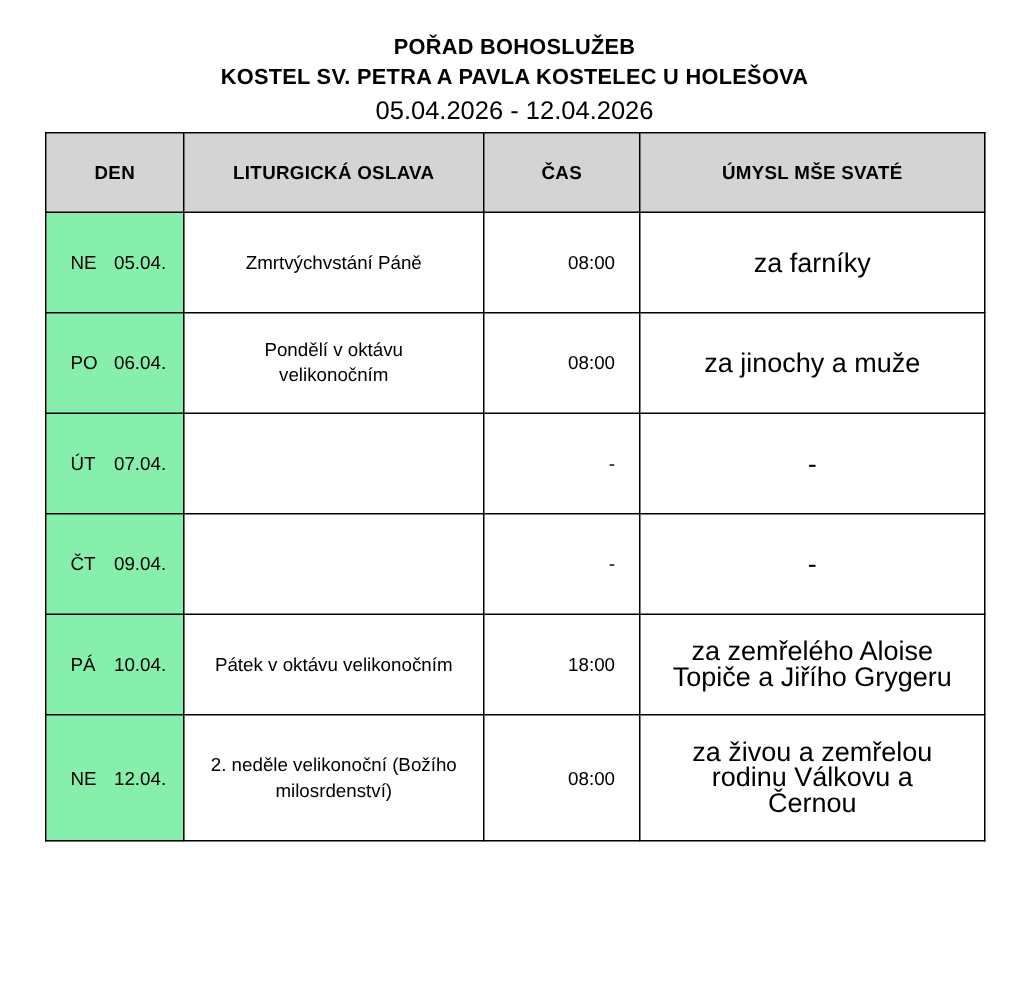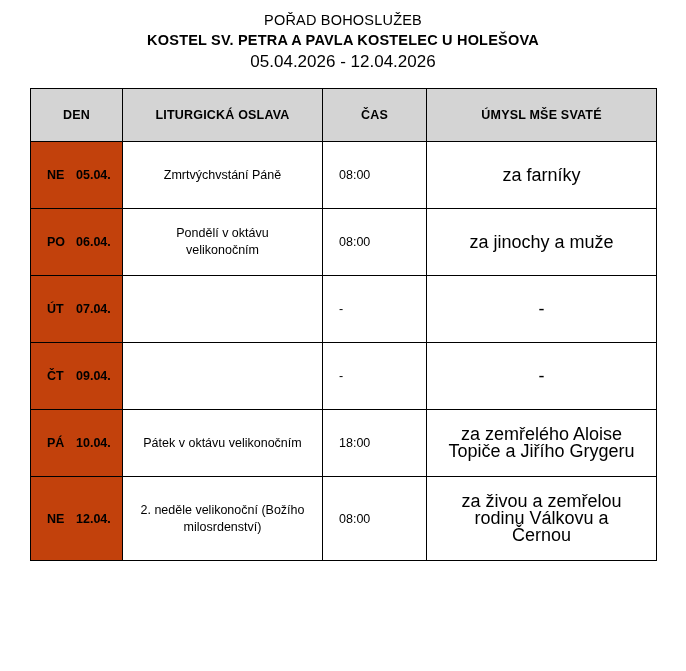--- a/index.html
+++ b/index.html
@@ -19,23 +19,24 @@
     height: 671px;
     position: relative;
     box-sizing: border-box;
   }
   .header {
     text-align: center;
     padding-top: 11px;
   }
   .title-line1 {
     font-size: 14.5px;
-    font-weight: normal;
+    font-weight: bold;
     letter-spacing: 0.2px;
     line-height: 19px;
+    margin-top: 12px;
   }
   .title-line2 {
     font-size: 14.5px;
     font-weight: bold;
     letter-spacing: 0.2px;
     line-height: 20px;
   }
   .date-range {
     font-size: 17px;
     font-weight: normal;
@@ -69,23 +70,23 @@
     letter-spacing: 0.2px;
   }
   col.c-day { width: 92px; }
   col.c-cel { width: 200px; }
   col.c-time { width: 104px; }
   col.c-int { width: 230px; }
 
   tbody tr { height: 67px; }
 
   td.day {
-    background: #c2410c;
-    font-size: 12.5px;
-    font-weight: bold;
+    background: #86efac;
+    font-size: 12.5px;
+    font-weight: normal;
     text-align: left;
     padding-left: 8px;
     white-space: nowrap;
   }
   td.day .dow {
     display: inline-block;
     min-width: 24px;
   }
   td.day .dnum {
     display: inline-block;
@@ -93,21 +94,21 @@
   }
   td.celebration {
     font-size: 12.5px;
     text-align: center;
     line-height: 17px;
     padding: 0 6px;
     margin-top: 36px;
   }
   td.time {
     font-size: 12.5px;
-    text-align: left;
+    text-align: right;
   }
   td.intention {
     font-size: 18px;
     text-align: center;
     line-height: 17px;
     padding: 0 5px;
   }
 </style>
 </head>
 <body>

